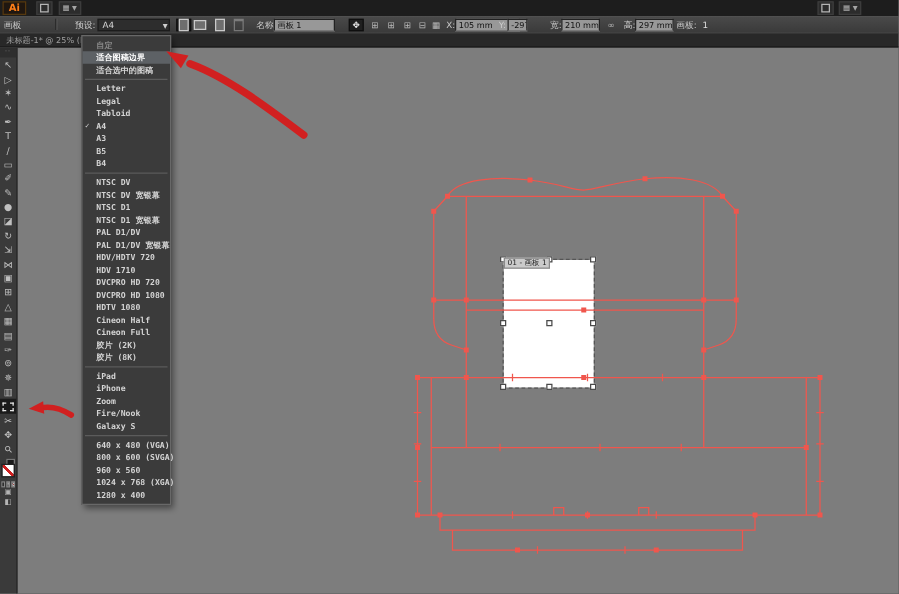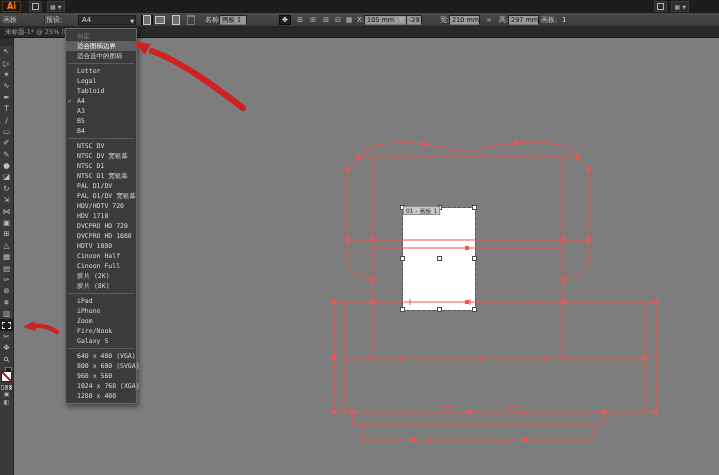--- a/index.html
+++ b/index.html
@@ -53,21 +53,21 @@
   
   .artboard-rect{position:absolute;left:403px;top:208px;width:72px;height:102px;background:#fff;outline:1px dashed #555;z-index:1;}
   .dieline{position:absolute;left:0;top:0;z-index:2;pointer-events:none;}
   .die{stroke:var(--dieline,#f0564d);stroke-width:1;fill:none;}
   .die-node{fill:var(--dieline,#f0564d);stroke:none;}
   .handle{position:absolute;width:5px;height:5px;background:#fff;border:1px solid #4a4a4a;box-sizing:border-box;z-index:3;}
   .ab-label{position:absolute;left:403px;top:206px;height:9px;background:#cbcbcb;border:1px solid #8a8a8a;box-sizing:border-box;
     color:#1f1f1f;font-size:6px;line-height:7px;padding:0 2px;z-index:4;white-space:nowrap;}
   
   .dropdown{position:absolute;left:65px;top:28px;width:72px;background:#3b3b3b;border:1px solid #686868;
-    box-shadow:2px 3px 5px rgba(0,0,0,.45);z-index:40;padding:2px 0;box-sizing:border-box;}
+    box-shadow:2px 3px 5px rgba(0,0,0,.45);z-index:40;padding:2px 0;box-sizing:border-box;font-weight:bold;}
   .dd-item{position:relative;height:10px;line-height:10px;font-size:6.5px;color:#d4d4d4;padding-left:11px;white-space:nowrap;
     font-family:"DejaVu Sans Mono","DejaVu Sans",monospace;}
   .dd-item.disabled{color:#878787;}
   .dd-item.highlighted{background:#5d6165;color:#fff;}
   .dd-check{position:absolute;left:2px;top:0;font-size:6px;}
   .dd-sep{height:1px;background:#5b5b5b;margin:2px 2px;}
   
   .annotations{position:absolute;left:0;top:0;z-index:50;pointer-events:none;}
   .arrow-stroke{stroke:var(--annotation,#d42020);fill:none;stroke-linecap:round;}
   .arrow-head{fill:var(--annotation,#d42020);}
@@ -92,39 +92,39 @@
       </div>
     <div class="mb-btn" style="margin:0 30px 0 0">
       <span>▦</span>
       <span class="mb-caret">▼</span>
     </div>
   </div>
 
   <div class="controlbar">
     <span class="cb-label" style="left:3px">画板</span>
     <div class="vsep" style="left:44px"></div>
-    <span class="cb-label" style="left:46px">预设:</span>
+    <span class="cb-label" style="left:60px">预设:</span>
     <div class="combo">
       <span>A4</span>
       <span class="combo-caret">▼</span>
     </div>
     <div class="icon-btn active" style="left:141px">
         <span class="page-glyph"></span>
       </div>
     <div class="icon-btn" style="left:154px">
         <span class="page-glyph land"></span>
       </div>
     <div class="icon-btn" style="left:170px">
         <span class="page-glyph"></span>
       </div>
     <div class="icon-btn dim" style="left:185px">
         <span class="trash-glyph"></span>
       </div>
     <span class="cb-label" style="left:205px">名称:</span>
-    <div class="field" style="left:219px;width:28px">画板 1</div>
+    <div class="field" style="left:219px;width:49px">画板 1</div>
     <div class="icon-btn active" style="left:279px">✥</div>
     <div class="icon-btn" style="left:294px">⊞</div>
     <div class="icon-btn" style="left:307px">⊞</div>
     <div class="icon-btn" style="left:320px">⊞</div>
     <div class="icon-btn" style="left:332px">⊟</div>
     <div class="icon-btn" style="left:343px">▦</div>
     <span class="cb-label" style="left:357px">X:</span>
     <div class="field" style="left:364px;width:52px">105 mm</div>
     <span class="cb-label" style="left:399px">Y:</span>
     <div class="field" style="left:406px;width:16px">-297 mm</div>

